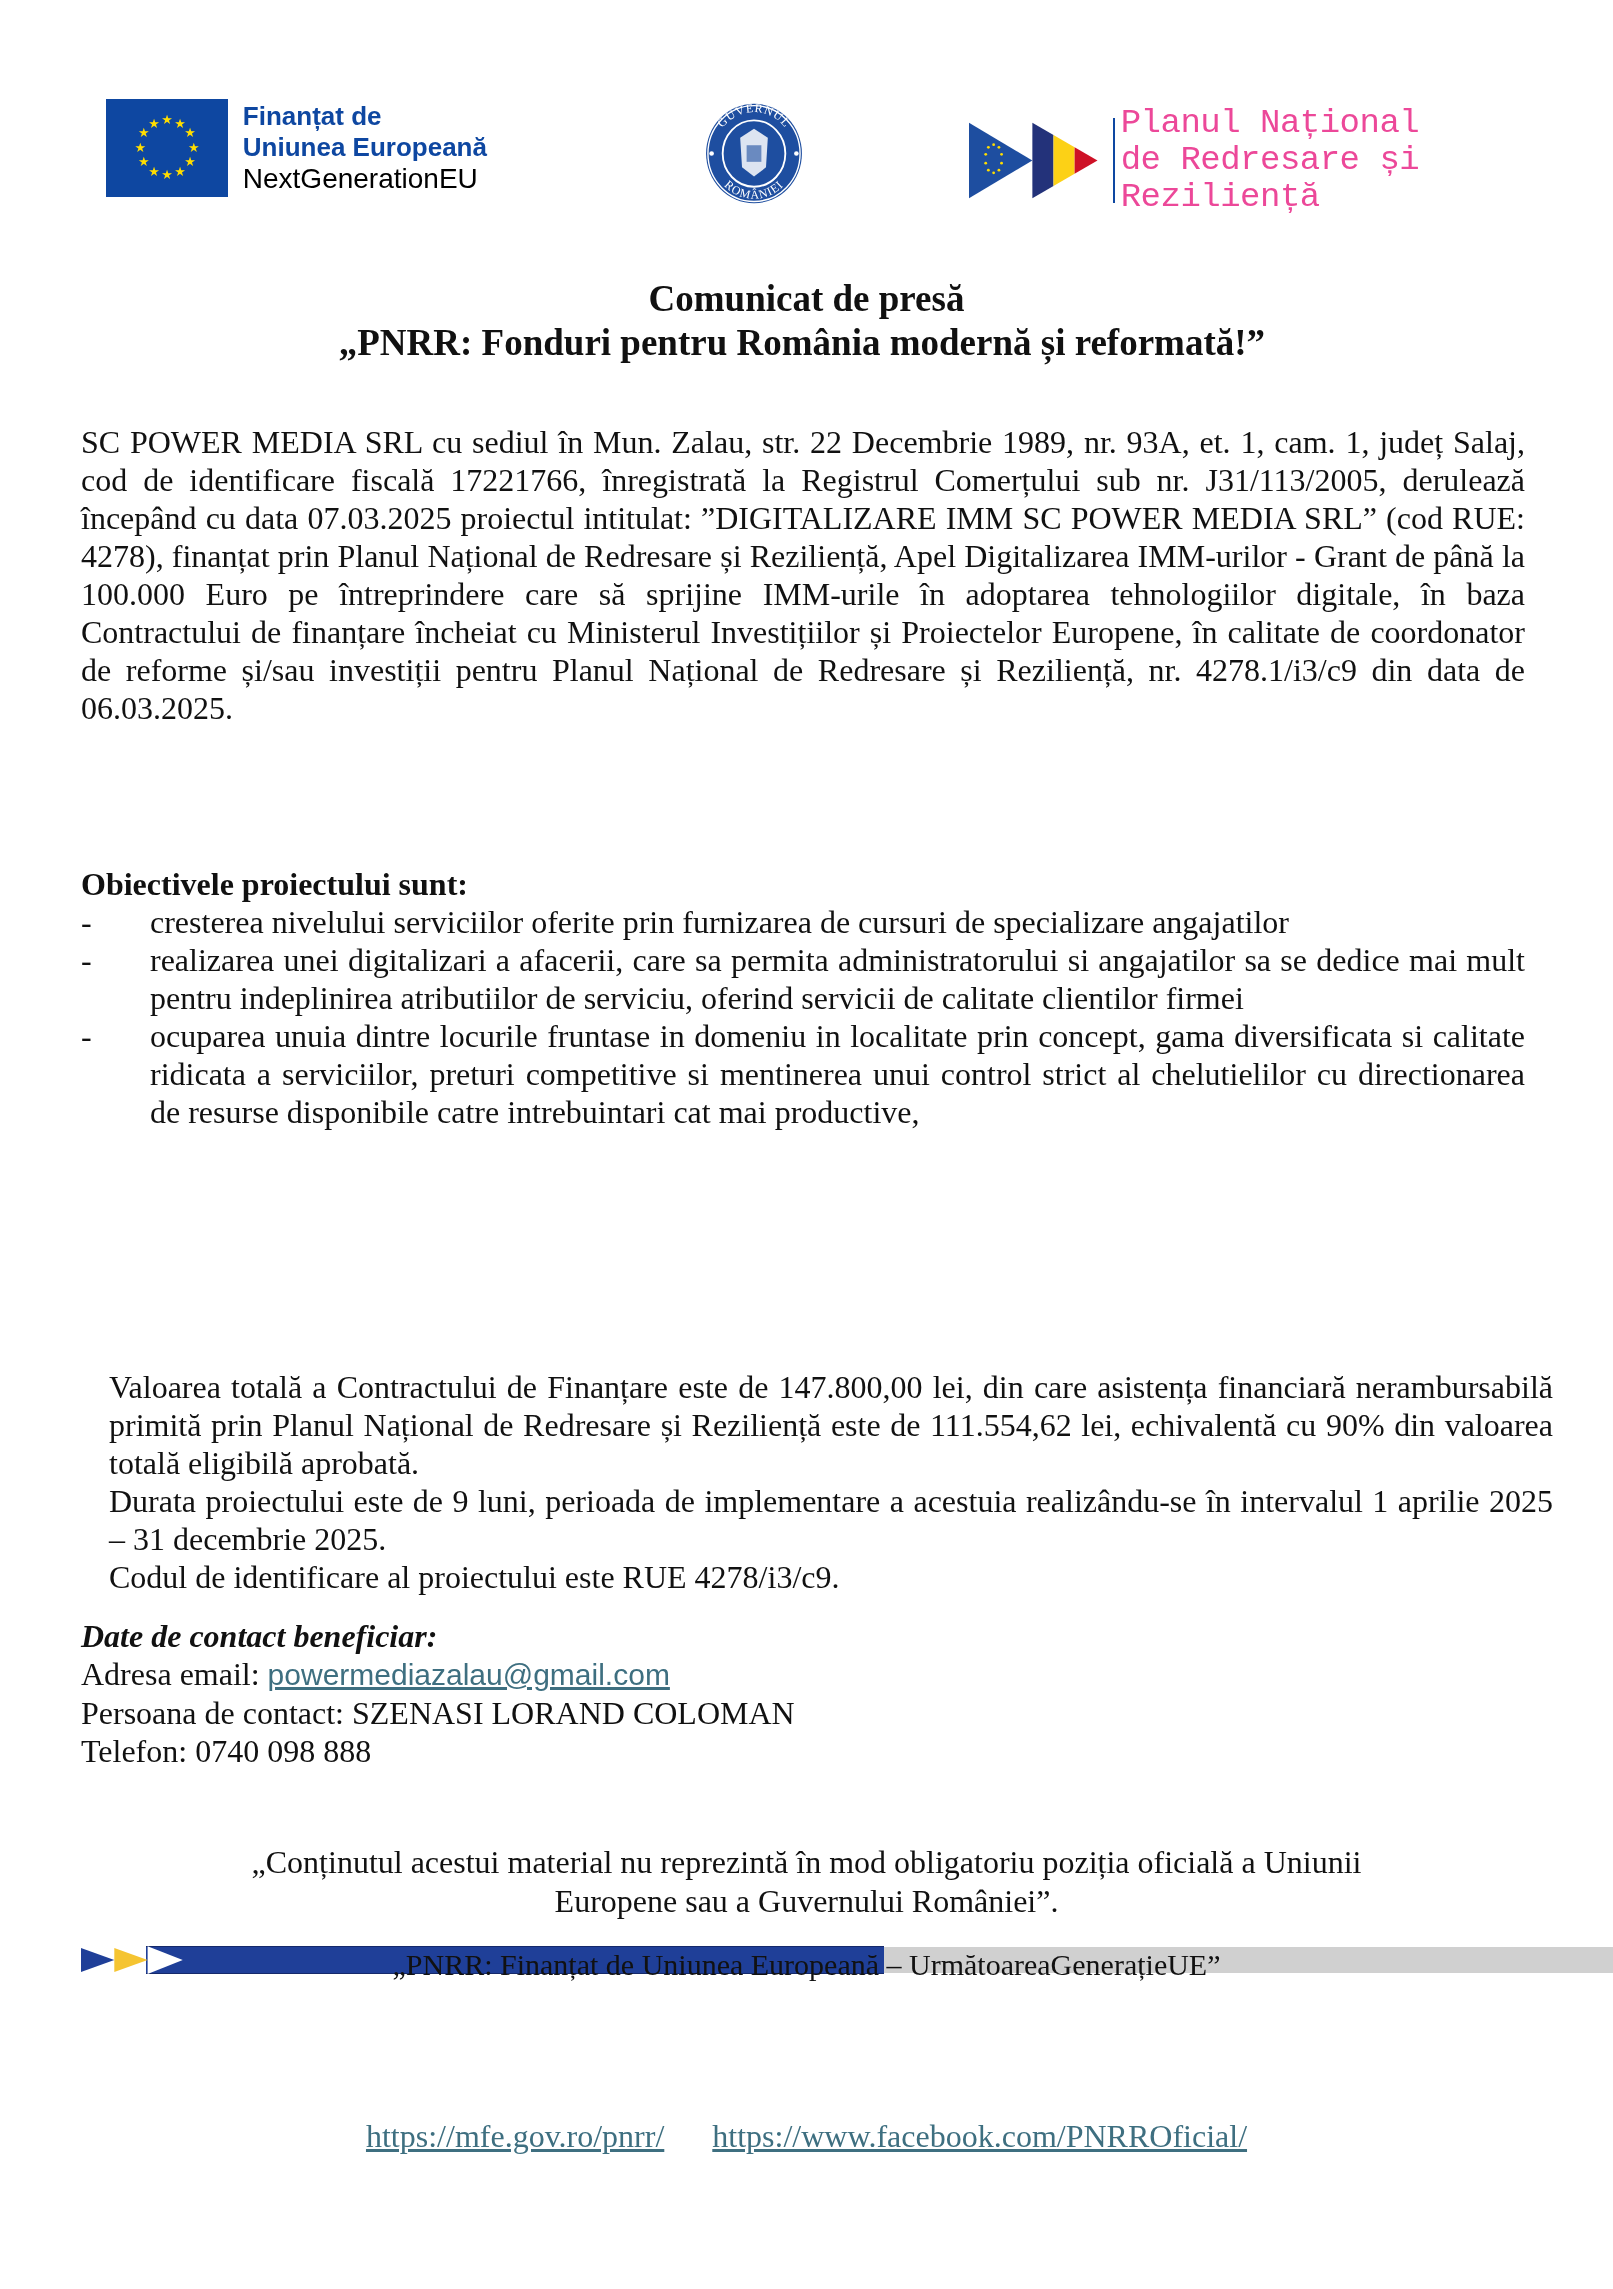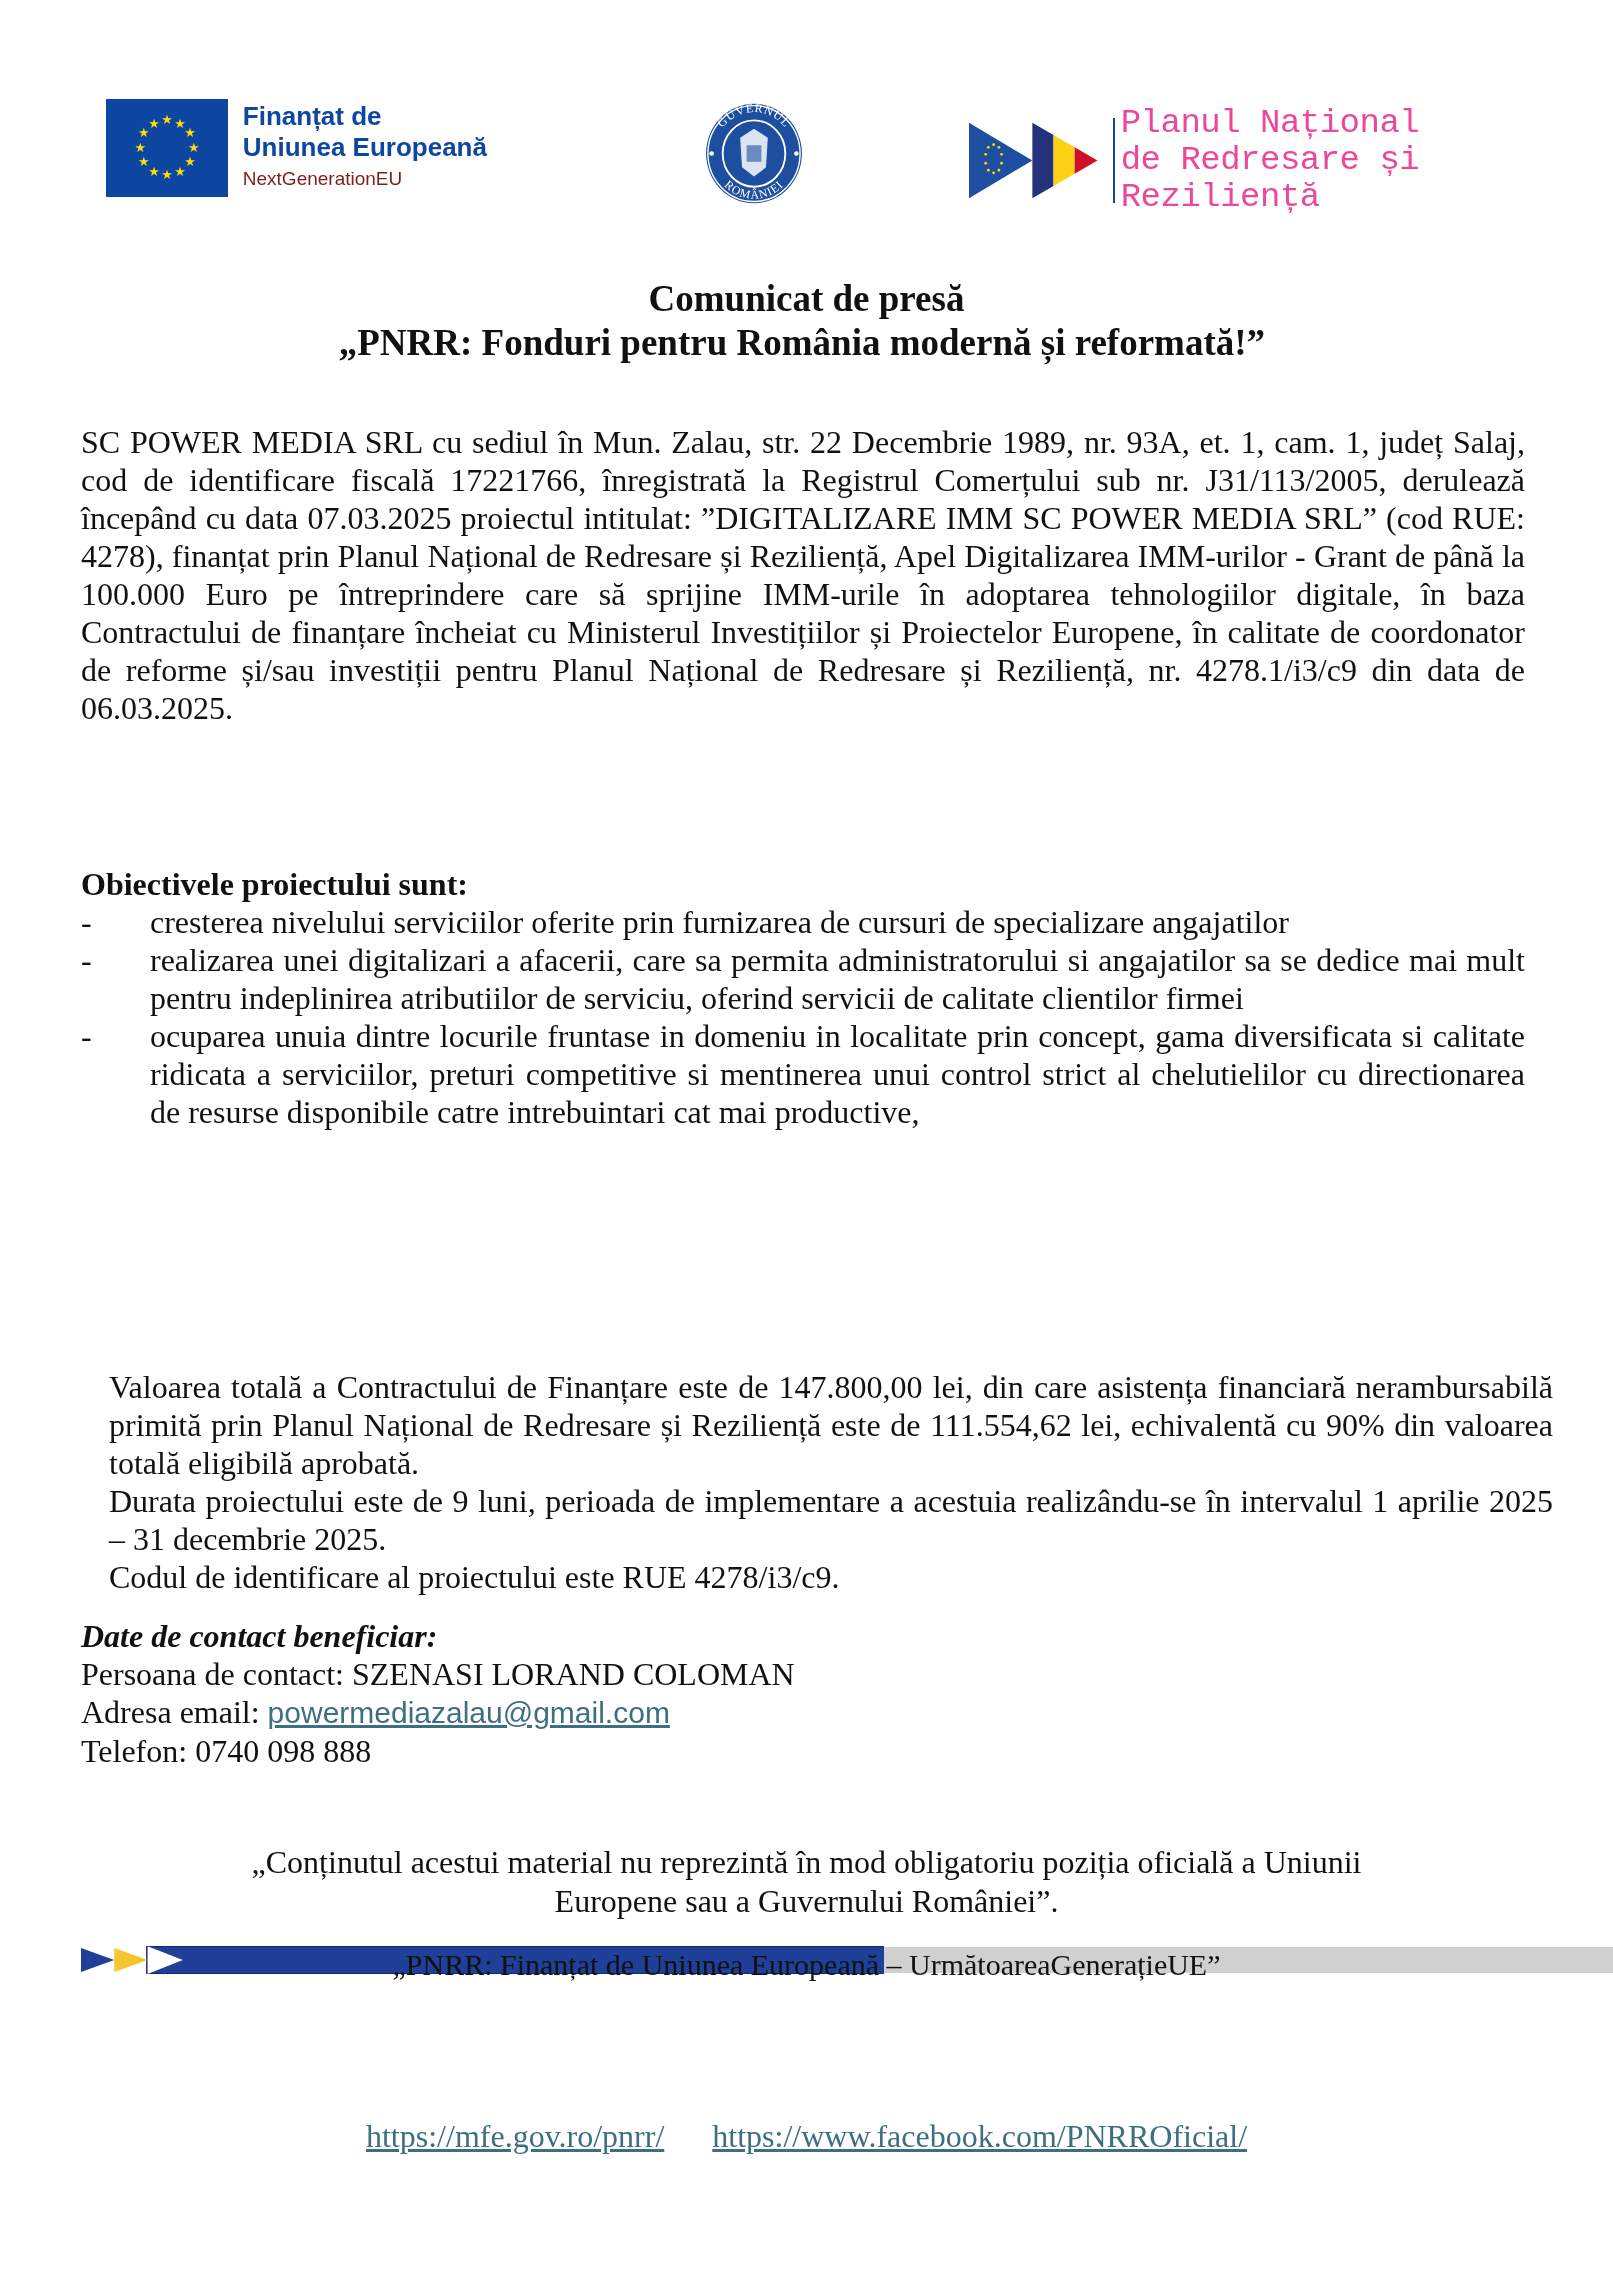--- a/index.html
+++ b/index.html
@@ -6,21 +6,21 @@
     body {
       width: 1613px; height: 2290px; position: relative; overflow: hidden;
       font-family: "Liberation Serif", "DejaVu Serif", serif; color: #111;
     }
     .logos { position: absolute; top: 92px; left: 0; width: 1613px; height: 120px; }
     .eu-logo { position: absolute; left: 106px; top: 6.5px; display: flex; align-items: center; }
     .eu-flag { width: 122px; height: 98px; background: #0e47a1; position: relative; }
     .eu-flag svg { position: absolute; left: 0; top: 0; }
     .eu-text { margin-left: 14.8px; font-family: "Liberation Sans", "DejaVu Sans", sans-serif; line-height: 31px; }
     .eu-text .l1, .eu-text .l2 { color: #0e47a1; font-weight: bold; font-size: 26px; }
-    .eu-text .l3 { color: #7f1d1d; font-size: 19px; }
+    .eu-text .l3 { color: #000000; font-size: 28px; }
     .gov-seal { position: absolute; left: 694px; top: 9.2px; width: 120px; height: 106px; }
     .pnrr-logo { position: absolute; left: 969px; top: 13px; display: flex; align-items: center; }
     .pnrr-arrows { width: 148px; height: 83px; }
     .pnrr-sep { width: 1.8px; height: 85px; background: #0e47a1; margin-left: 3.7px; margin-right: 5.5px; }
     .pnrr-text { font-family: Liberation Mono, monospace; color: #ec4899; font-size: 34px; line-height: 37px; letter-spacing: -0.5px; }
 
     .title-block { position: absolute; top: 277px; left: 0; width: 1613px; text-align: center; font-weight: bold; font-size: 37px; line-height: 44px; }
     .title-block .t2 { position: relative; left: -4.6px; }
 
     .content { position: absolute; left: 81px; width: 1444px; font-size: 32px; line-height: 38px; }
@@ -144,24 +144,24 @@
 
 <div class="content justify p2">
   <div>Valoarea totală a Contractului de Finanțare este de 147.800,00 lei, din care asistența financiară nerambursabilă primită prin Planul Național de Redresare și Reziliență este de 111.554,62 lei, echivalentă cu 90% din valoarea totală eligibilă aprobată.</div>
   <div>Durata proiectului este de 9 luni, perioada de implementare a acestuia realizându-se în intervalul 1 aprilie 2025 – 31 decembrie 2025.</div>
   <div>Codul de identificare al proiectului este RUE 4278/i3/c9.</div>
 </div>
 
 <div class="content contact">
   <div class="head">Date de contact beneficiar:</div>
   <div>
-    <span>Persoana de contact: </span><span>SZENASI LORAND COLOMAN</span>
+    <span>Adresa email: </span><a class="link-email">powermediazalau@gmail.com</a>
   </div>
   <div>
-    <span>Adresa email: </span><a class="link-email">powermediazalau@gmail.com</a>
+    <span>Persoana de contact: </span><span>SZENASI LORAND COLOMAN</span>
   </div>
   <div>
     <span>Telefon: </span><span>0740 098 888</span>
   </div>
 </div>
 
 <div class="disclaimer">
   <div>„Conținutul acestui material nu reprezintă în mod obligatoriu poziția oficială a Uniunii</div>
   <div>Europene sau a Guvernului României”.</div>
 </div>

